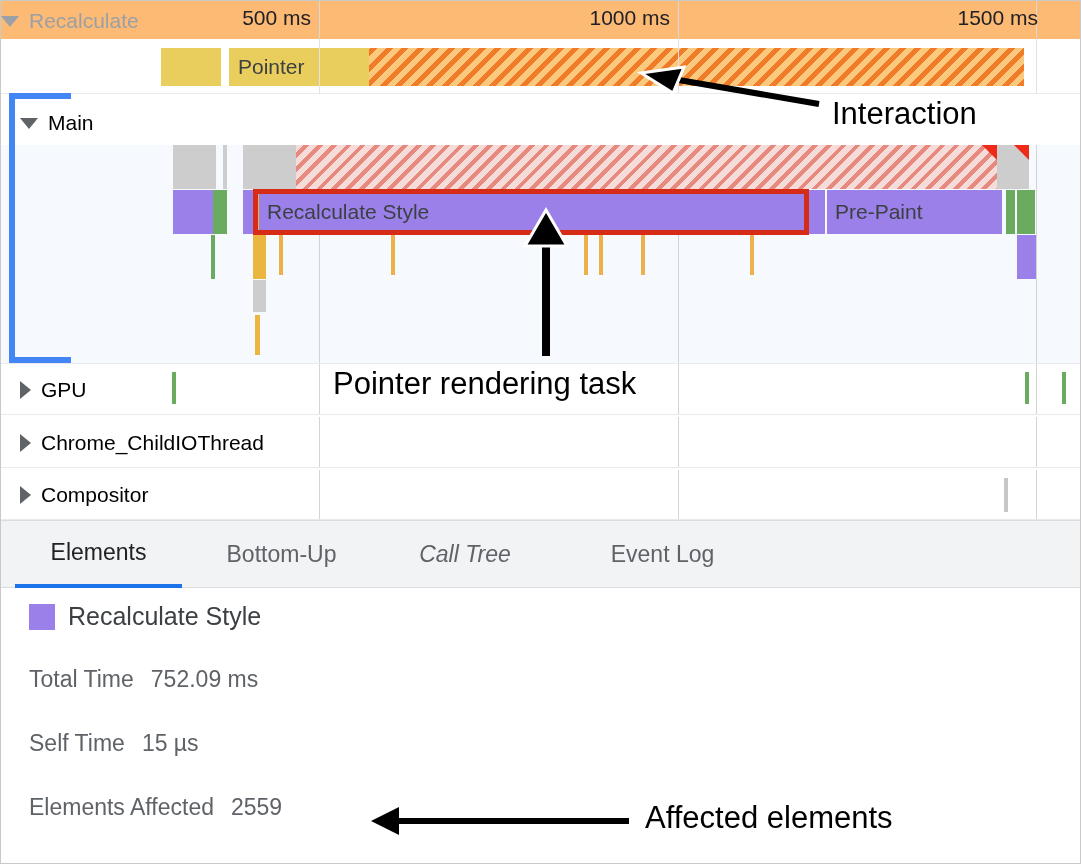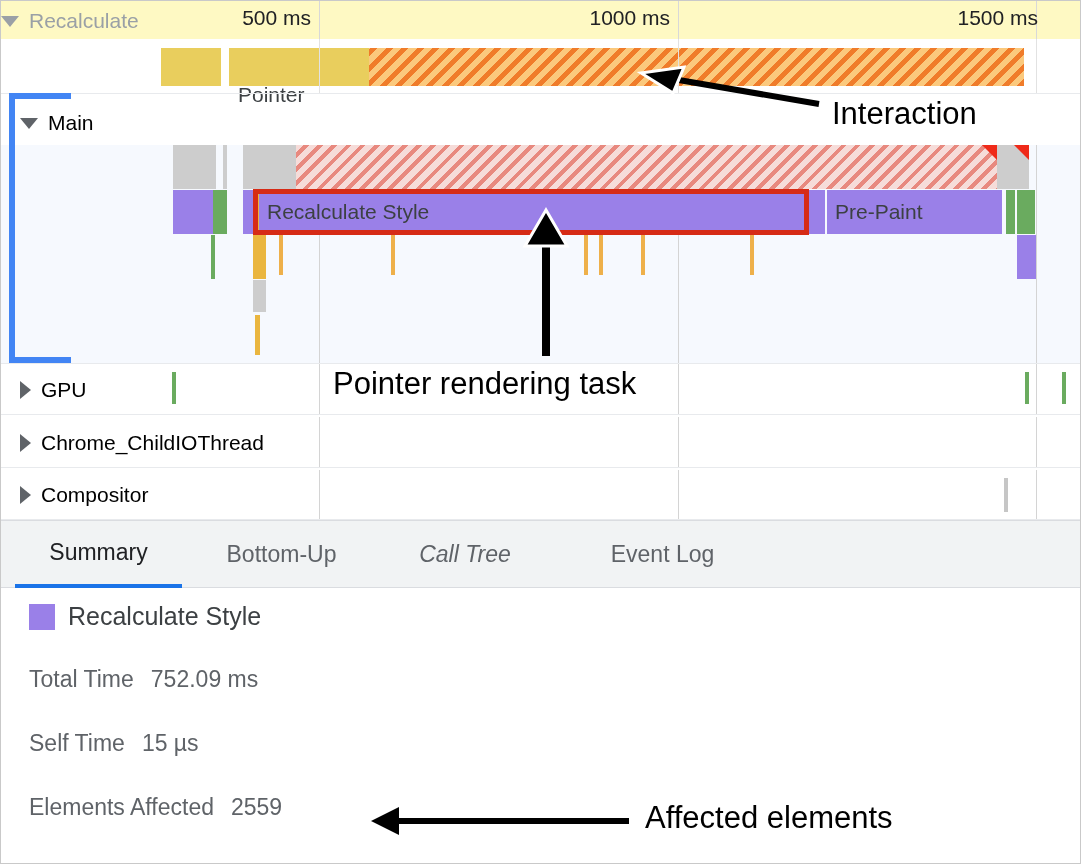--- a/index.html
+++ b/index.html
@@ -16,21 +16,21 @@
     border:1px solid #c9c9c9;
   }
 
   
   .row-sep{position:absolute;left:0;right:0;height:1px;background:#e8eaed;}
   .vline{position:absolute;width:1px;background:#d4d4d4;}
 
   
   #ruler{
     position:absolute;left:0;top:0;width:1081px;height:38px;
-    background:#fef9c3;
+    background:#fdba74;
   }
   #ruler .tick-label{
     position:absolute;top:5px;
     font-size:21px;color:#202124;
     text-align:right;
     white-space:nowrap;
   }
   #ruler .tickline{position:absolute;top:0;width:1px;height:38px;background:#d8d8d8;}
 
   
@@ -62,21 +62,21 @@
   #interactions-track{
     position:absolute;left:0;top:38px;width:1081px;height:54px;
     background:#fff;
   }
   .ev{
     position:absolute;top:9px;height:38px;box-sizing:border-box;
   }
   .ev.solid{background:#e9ce5d;}
   .ev .ev-label{
     position:absolute;left:9px;top:50%;transform:translateY(-50%);
-    font-size:21px;color:#3c4043;white-space:nowrap;margin-top:28px;
+    font-size:21px;color:#3c4043;white-space:nowrap;
   }
   .ev.hatch{
     background:
       repeating-linear-gradient(-45deg,
         #f07c2a 0px,#f07c2a 5px,
         #fbc97d 5px,#fbc97d 11px);
   }
 
   
   #main-label{left:0;top:106px;height:32px;}
@@ -273,21 +273,21 @@
         <div class="vline" style="left: 318px; top: 0px; height: 50px;"></div>
         <div class="vline" style="left: 677px; top: 0px; height: 50px;"></div>
         <div class="vline" style="left: 1035px; top: 0px; height: 50px;"></div>
         <div class="marker m-grey" style="left: 1003px; top: 8px; height: 34px;"></div>
         <div class="row-sep" style="top: 49px;"></div>
       </div>
     </div>
 
   <div id="tabbar">
       <div class="tab active" style="left: 14px; width: 167px;">
-        <span>Summary</span>
+        <span>Elements</span>
       </div>
       <div class="tab" style="left: 197px; width: 163px;">
         <span>Bottom-Up</span>
       </div>
       <div class="tab" style="left: 386px; width: 152px; font-style: italic;">
         <span>Call Tree</span>
       </div>
       <div class="tab" style="left: 582px; width: 155px;">
         <span>Event Log</span>
       </div>

